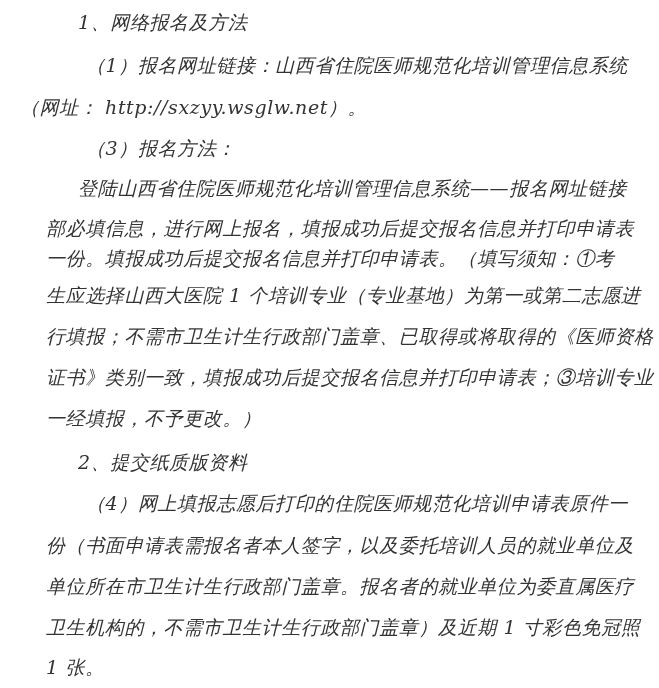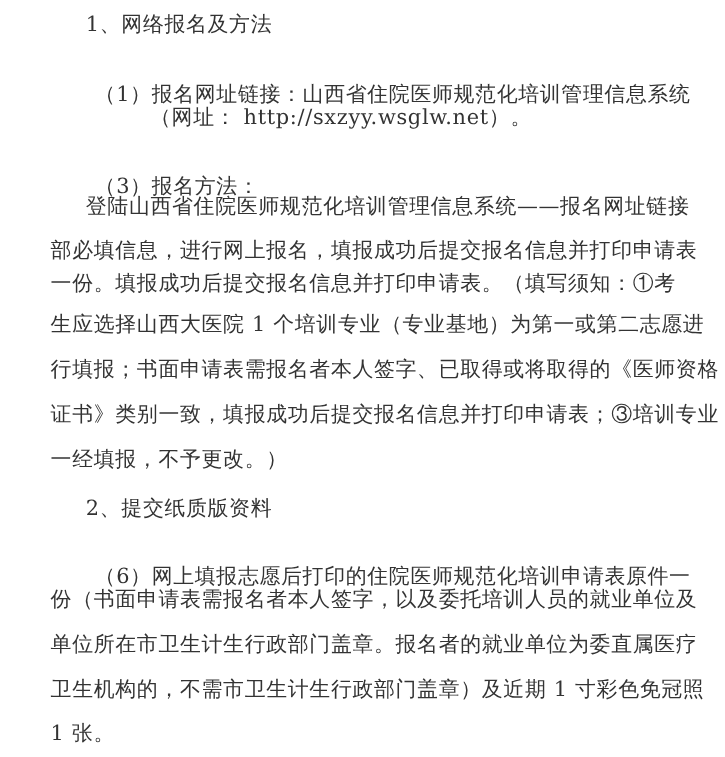--- a/index.html
+++ b/index.html
@@ -1,37 +1,37 @@
 <!DOCTYPE html>
 <html><head>
 <meta charset="utf-8">
 <style>
   html, body { margin: 0; padding: 0; background: #ffffff; }
   body { width: 659px; height: 688px; overflow: hidden; position: relative;
          font-family: "DejaVu Serif", "Liberation Serif", serif; color: #333333; }
   .line { position: absolute; left: 46px; width: 560px; font-size: 19px; line-height: 24px;
-          white-space: nowrap; letter-spacing: 0.6px; }
+          white-space: nowrap; letter-spacing: 0.6px; font-style: italic; }
   .ind1 { left: 78px; }
-  .ind2 { left: 86px; margin-top: 21px; }
-  .ind0 { left: 30px; text-align: center; }
+  .ind2 { left: 86px; }
+  .ind0 { left: 20px; }
 </style>
 </head>
 <body>
 
 <div>
   <div class="line ind1" style="top:10px">1、网络报名及方法</div>
   <div class="line ind2" style="top:53px">（1）报名网址链接：山西省住院医师规范化培训管理信息系统</div>
   <div class="line ind0" style="top:95px">（网址： http://sxzyy.wsglw.net）。</div>
   <div class="line ind2" style="top:136px">（3）报名方法：</div>
   <div class="line ind1" style="top:176px">登陆山西省住院医师规范化培训管理信息系统——报名网址链接</div>
   <div class="line" style="top:216px">部必填信息，进行网上报名，填报成功后提交报名信息并打印申请表</div>
   <div class="line" style="top:246px">一份。填报成功后提交报名信息并打印申请表。（填写须知：①考</div>
   <div class="line" style="top:283px">生应选择山西大医院 1 个培训专业（专业基地）为第一或第二志愿进</div>
-  <div class="line" style="top:324px">行填报；书面申请表需报名者本人签字、已取得或将取得的《医师资格</div>
+  <div class="line" style="top:324px">行填报；不需市卫生计生行政部门盖章、已取得或将取得的《医师资格</div>
   <div class="line" style="top:365px">证书》类别一致，填报成功后提交报名信息并打印申请表；③培训专业</div>
   <div class="line" style="top:406px">一经填报，不予更改。）</div>
   <div class="line ind1" style="top:450px">2、提交纸质版资料</div>
-  <div class="line ind2" style="top:491px">（6）网上填报志愿后打印的住院医师规范化培训申请表原件一</div>
+  <div class="line ind2" style="top:491px">（4）网上填报志愿后打印的住院医师规范化培训申请表原件一</div>
   <div class="line" style="top:533px">份（书面申请表需报名者本人签字，以及委托培训人员的就业单位及</div>
   <div class="line" style="top:574px">单位所在市卫生计生行政部门盖章。报名者的就业单位为委直属医疗</div>
   <div class="line" style="top:615px">卫生机构的，不需市卫生计生行政部门盖章）及近期 1 寸彩色免冠照</div>
   <div class="line" style="top:655px">1 张。</div>
 </div>
 
 </body></html>

